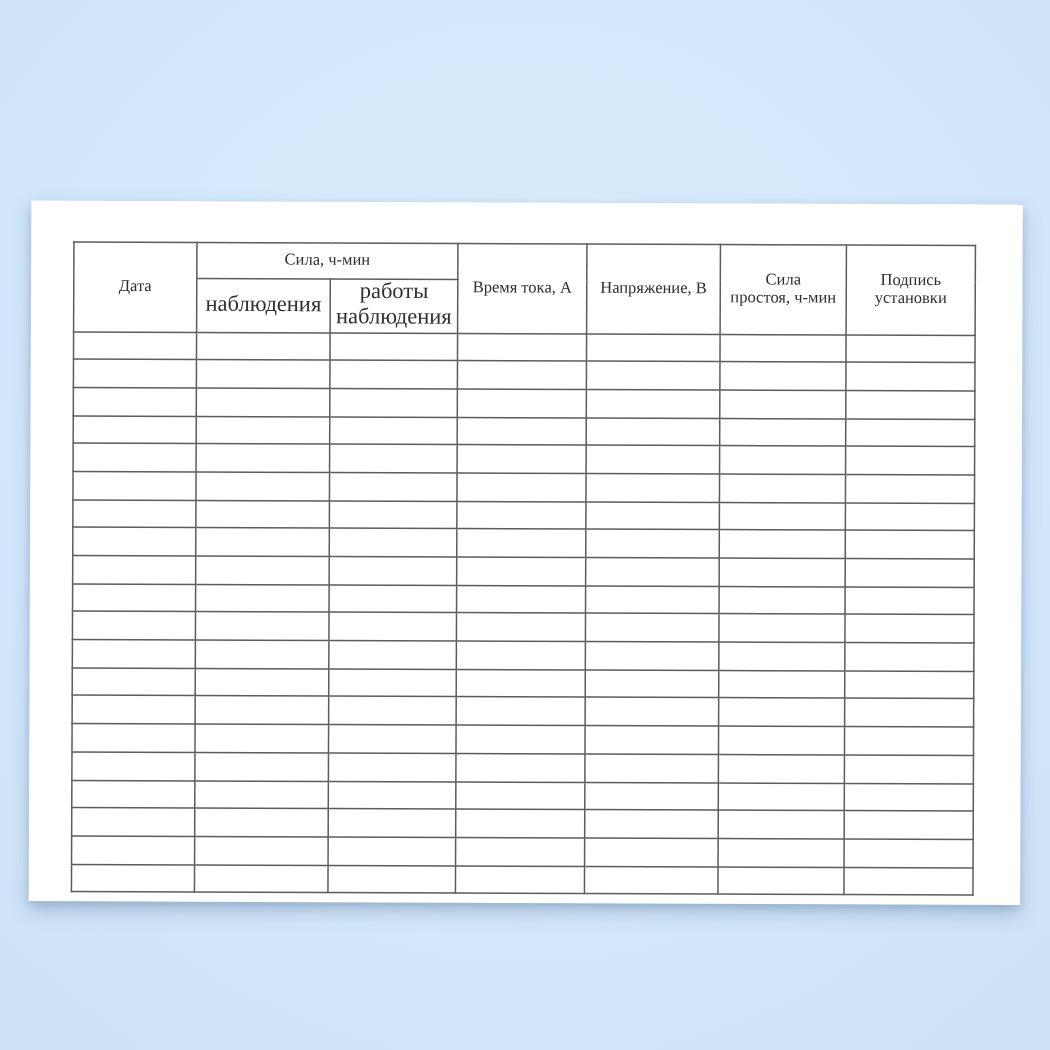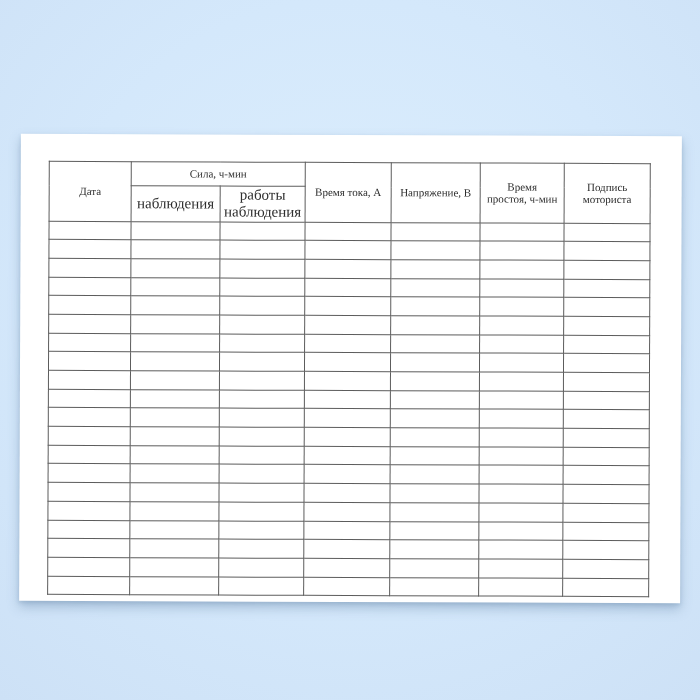--- a/index.html
+++ b/index.html
@@ -82,24 +82,24 @@
         <col style="width:84px">
         <col style="width:86px">
       </colgroup>
       <thead>
         <tr class="head-row-top">
           <th rowspan="2">Дата</th>
           <th colspan="2">Сила, ч-мин</th>
           <th rowspan="2">Время тока, А</th>
           <th rowspan="2">Напряжение, В</th>
           <th rowspan="2" class="two-line">
-            <span>Время</span>
+            <span>Сила</span>
             <span>простоя, ч-мин</span>
           </th>
-          <th rowspan="2">Подпись моториста</th>
+          <th rowspan="2">Подпись установки</th>
         </tr>
         <tr class="head-row-sub">
           <th>наблюдения</th>
           <th>работы наблюдения</th>
         </tr>
       </thead>
       <tbody id="form-rows">
           <tr>
             <td></td>
             <td></td>

